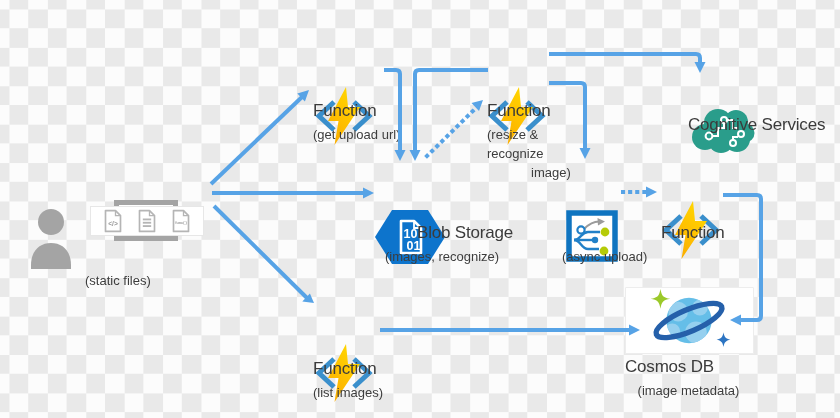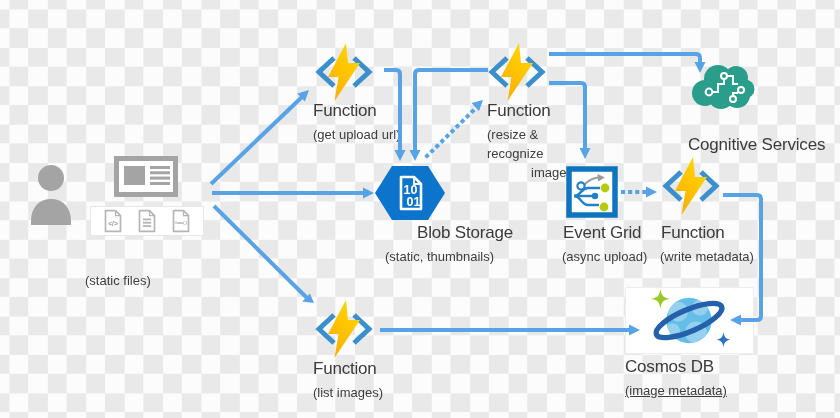--- a/index.html
+++ b/index.html
@@ -4,21 +4,21 @@
 <style>
   html,body{margin:0;padding:0;}
   body{font-family:"Liberation Sans",sans-serif;}
   #canvas{
     position:relative;width:840px;height:418px;overflow:hidden;
     background-color:#fcfcfc;
     background-image:conic-gradient(#e9e9e9 90deg,#fcfcfc 90deg 180deg,#e9e9e9 180deg 270deg,#fcfcfc 270deg);
     background-size:38.4px 38.4px;
     background-position:-10.2px -10.2px;
   }
-  .abs{position:absolute;}
+  .abs{position:absolute;margin-top:44px;}
   .lbl{
     position:absolute;font-size:17px;line-height:19px;color:#3b3b3b;
     white-space:nowrap;letter-spacing:-0.2px;
   }
   .sub{
     position:absolute;font-size:13px;line-height:19px;color:#3d3d3d;
     white-space:nowrap;
   }
   .card{
     position:absolute;background:#fff;border:1px solid #ededed;border-radius:1px;
@@ -114,46 +114,44 @@
   <div class="abs" style="left:374px;top:163px;">
     <svg width="72" height="60" viewBox="0 0 72 60">
       <polygon points="1,30 18,3 54,3 71,30 54,57 18,57" fill="#0d74cc"></polygon>
       <path d="M27,14 h13 l7,7 v25 h-20 z" fill="none" stroke="#fff" stroke-width="2.6" stroke-linejoin="round"></path>
       <path d="M40,14 v7 h7" fill="none" stroke="#fff" stroke-width="1.8"></path>
       <text x="29.5" y="31" font-size="12.5" font-weight="bold" fill="#fff">10</text>
       <text x="32.5" y="43" font-size="12.5" font-weight="bold" fill="#fff">01</text>
     </svg>
   </div>
   <div class="lbl" style="left:385px;top:223px;margin-left:32px;">Blob Storage</div>
-  <div class="sub" style="left:385px;top:247px;">(static, thumbnails)</div>
+  <div class="sub" style="left:385px;top:247px;">(images, recognize)</div>
 
   <div class="abs" style="left:566px;top:166px;">
     <svg width="52" height="52" viewBox="0 0 52 52">
       <rect x="3" y="3" width="46" height="46" fill="#fff" stroke="#0f74c0" stroke-width="5.5"></rect>
       <path d="M18,19 C24,13 29,11.5 33,11.5" fill="none" stroke="#9b9b9b" stroke-width="2.2"></path>
       <polygon points="39,11.5 31.5,8 32,15.5" fill="#9b9b9b"></polygon>
       <circle cx="15" cy="20" r="3.6" fill="#fff" stroke="#2180c8" stroke-width="2.2"></circle>
       <path d="M8,30 C15,30 15,22 22,22 H34" fill="none" stroke="#2180c8" stroke-width="2.4"></path>
       <path d="M8,30 H26" fill="none" stroke="#2180c8" stroke-width="2.4"></path>
       <path d="M8,30 C15,30 15,39 22,39 H33" fill="none" stroke="#2180c8" stroke-width="2.4"></path>
       <circle cx="29" cy="30" r="3.2" fill="#2180c8"></circle>
       <circle cx="39" cy="22" r="4.4" fill="#b5cb08"></circle>
       <circle cx="38" cy="41" r="4.4" fill="#b5cb08"></circle>
     </svg>
   </div>
-  <div class="lbl" style="left:563px;top:223px;">Event Grid</div>
   <div class="sub" style="left:562px;top:247px;">(async upload)</div>
 
   <div class="abs" style="left:660px;top:157px;">
     <svg width="62" height="58" viewBox="0 0 62 58">
         <use href="#functionIcon"></use>
       </svg>
   </div>
   <div class="lbl" style="left:661px;top:223px;">Function</div>
-  <div class="sub" style="left:660px;top:247px;">(write metadata)</div>
 
   <div class="abs" style="left:691px;top:64px;">
     <svg width="64" height="46" viewBox="0 0 64 46">
       <g fill="#2a9d8b">
         <circle cx="14" cy="29" r="13"></circle>
         <circle cx="27" cy="15" r="14"></circle>
         <circle cx="45" cy="14" r="12"></circle>
         <circle cx="54" cy="25" r="9.5"></circle>
         <circle cx="46" cy="31" r="13"></circle>
         <circle cx="30" cy="32" r="13"></circle>
@@ -162,38 +160,38 @@
         <circle cx="18" cy="28" r="3.4"></circle>
         <circle cx="33" cy="12" r="3"></circle>
         <circle cx="50" cy="26" r="3"></circle>
         <circle cx="42" cy="35" r="3"></circle>
         <path d="M21.5,28 h5.5 v-8 h6 v-5"></path>
         <path d="M42,32 v-3 h5"></path>
         <path d="M36,12 h6 v8 h5"></path>
       </g>
     </svg>
   </div>
-  <div class="lbl" style="left:688px;top:115px;margin-top:20px;">Cognitive Services</div>
+  <div class="lbl" style="left:688px;top:115px;">Cognitive Services</div>
 
   <div class="card" style="left:625px;top:287px;width:127px;height:65px;">
     <svg width="127" height="65" viewBox="0 0 127 66">
       <path d="M34,1 C35.2,8 37,10 44,11 C37,12 35.2,14 34,21 C32.8,14 31,12 24,11 C31,10 32.8,8 34,1 Z" fill="#9bc92a"></path>
       <circle cx="63" cy="33" r="23" fill="#65bee8"></circle>
       <g clip-path="url(#globeClip)" fill="#96d0ef">
         <circle cx="52" cy="24" r="10"></circle>
         <circle cx="74" cy="20" r="8"></circle>
         <circle cx="70" cy="45" r="11"></circle>
         <circle cx="46" cy="44" r="8"></circle>
       </g>
       <ellipse cx="63" cy="33" rx="36" ry="11" fill="none" stroke="#2560aa" stroke-width="5.5" transform="rotate(-23 63 33)"></ellipse>
       <path d="M98,45 C98.8,50 100.4,51.6 105,52.5 C100.4,53.4 98.8,55 98,60 C97.2,55 95.6,53.4 91,52.5 C95.6,51.6 97.2,50 98,45 Z" fill="#2c74c2"></path>
     </svg>
   </div>
   <div class="lbl" style="left:625px;top:357px;width:127px;text-align:left;">Cosmos DB</div>
-  <div class="sub" style="left:625px;top:381px;width:127px;text-decoration:underline;">(image metadata)</div>
+  <div class="sub" style="left:625px;top:381px;width:127px;text-align:center;">(image metadata)</div>
 
   <div class="abs" style="left:313px;top:300px;">
     <svg width="62" height="58" viewBox="0 0 62 58">
         <use href="#functionIcon"></use>
       </svg>
   </div>
   <div class="lbl" style="left:313px;top:359px;">Function</div>
   <div class="sub" style="left:313px;top:383px;">(list images)</div>
 
   <svg id="arrows" width="840" height="418" viewBox="0 0 840 418">

